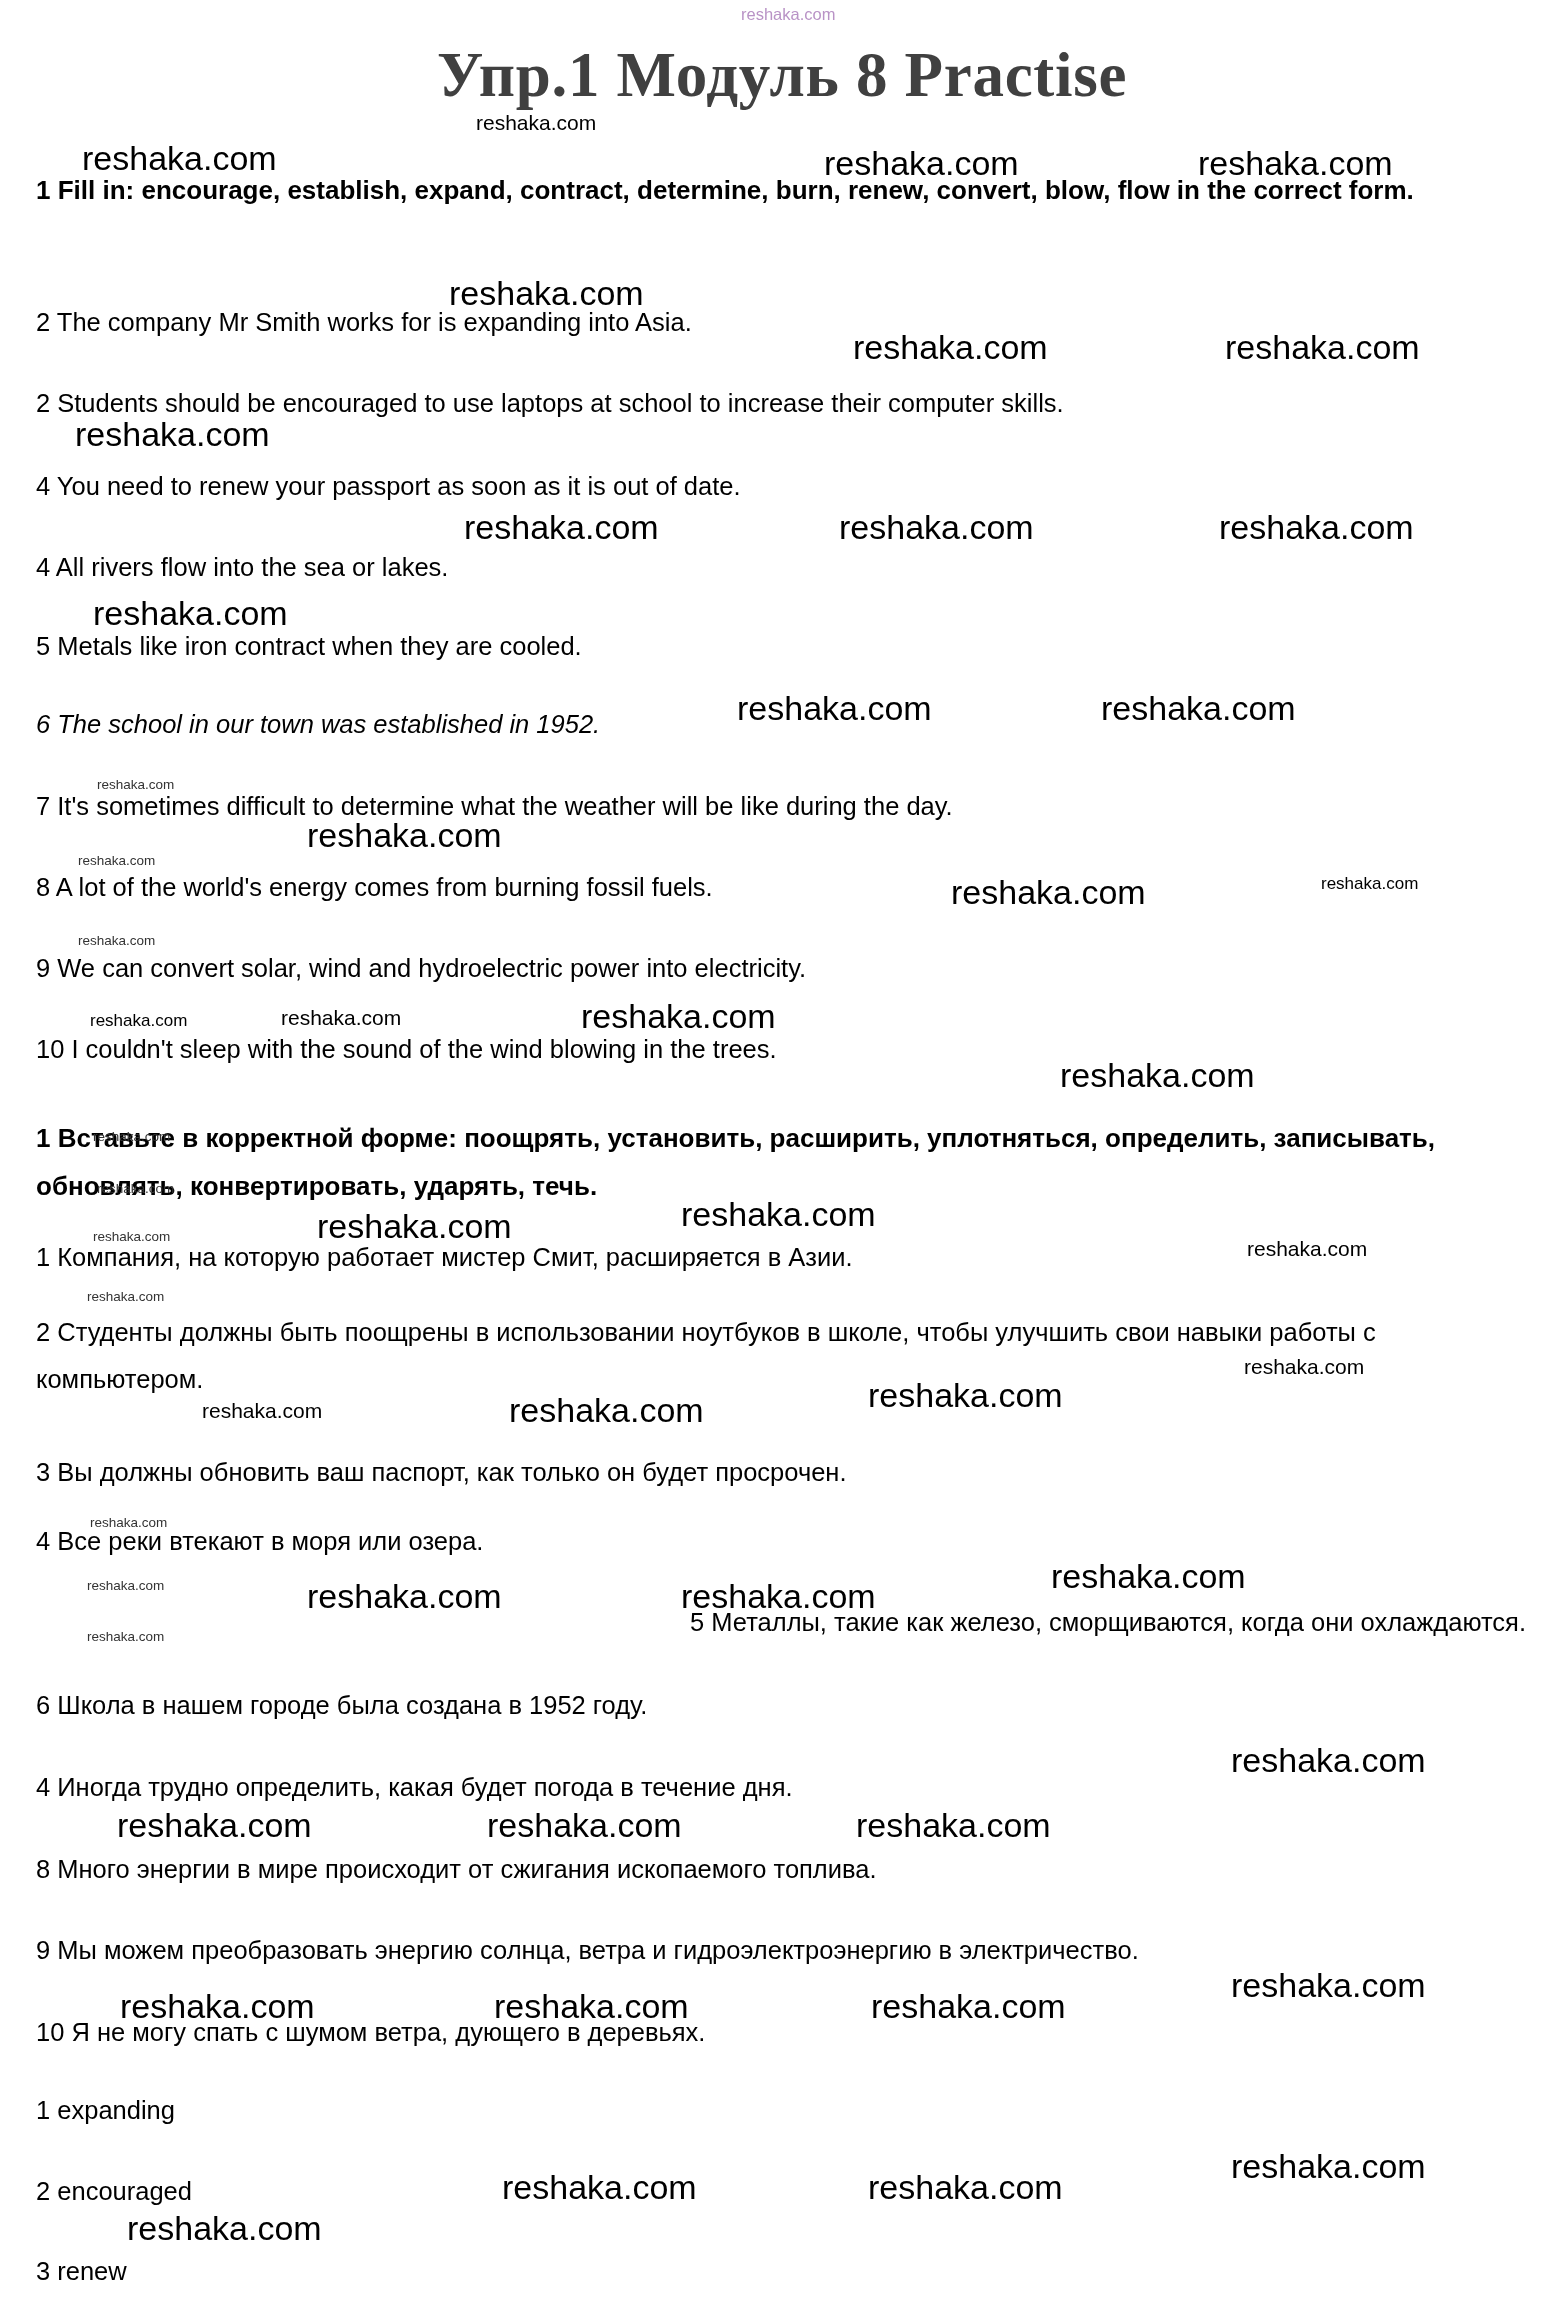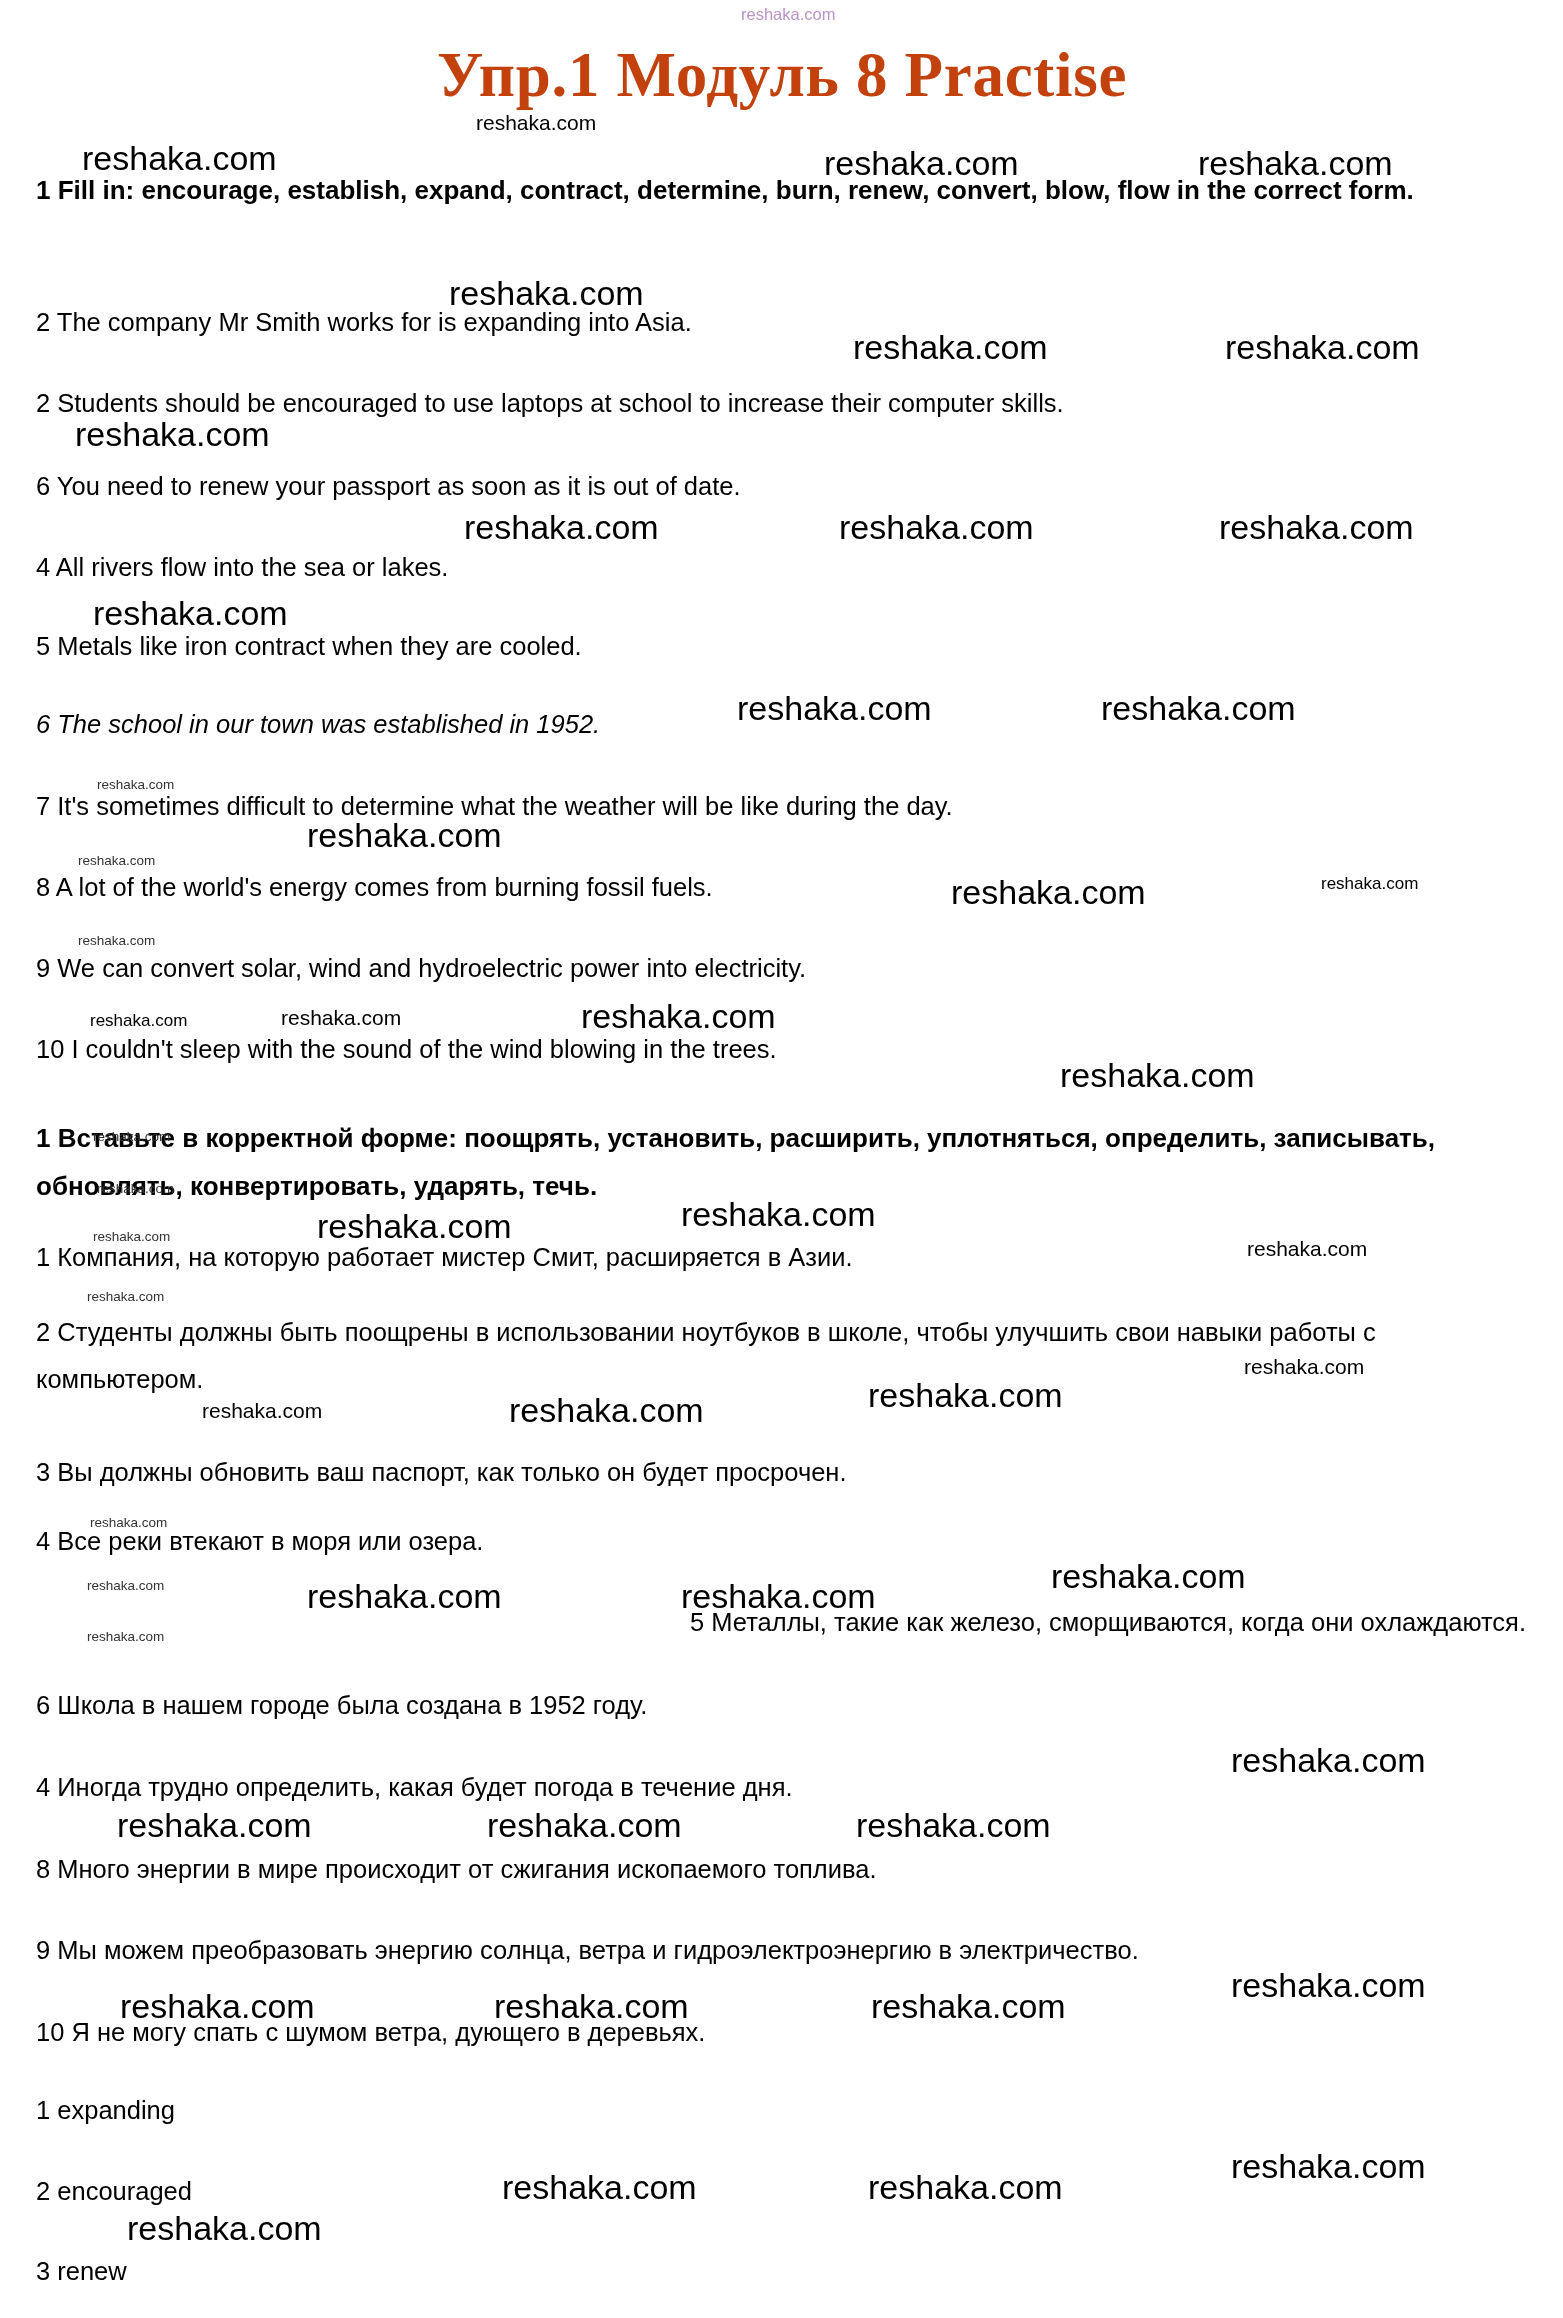--- a/index.html
+++ b/index.html
@@ -16,21 +16,21 @@
   .title {
     position: absolute;
     top: 39px;
     left: 0;
     width: 100%;
     text-align: center;
     font-family: "Liberation Serif", serif;
     font-weight: 700;
     font-size: 63px;
     letter-spacing: 0.7px;
-    color: #c2410c;
+    color: #404040;
   }
   .para {
     position: absolute;
     left: 36px;
     width: 1490px;
     font-size: 25.5px;
     line-height: 1.85;
     color: #000000;
   }
   .bold { font-weight: 700; font-size: 26px; }
@@ -52,21 +52,21 @@
 <body>
 
 <div class="page">
 
   <div class="title">Упр.1 Модуль 8 Practise</div>
 
   <p class="para bold" style="top:166px;">1 Fill in: encourage, establish, expand, contract, determine, burn, renew, convert, blow, flow in the correct form.</p>
 
   <p class="para" style="top:299px;">2 The company Mr Smith works for is expanding into Asia.</p>
   <p class="para" style="top:380px;">2 Students should be encouraged to use laptops at school to increase their computer skills.</p>
-  <p class="para" style="top:463px;">6 You need to renew your passport as soon as it is out of date.</p>
+  <p class="para" style="top:463px;">4 You need to renew your passport as soon as it is out of date.</p>
   <p class="para" style="top:544px;">4 All rivers flow into the sea or lakes.</p>
   <p class="para" style="top:623px;">5 Metals like iron contract when they are cooled.</p>
   <p class="para" style="top:701px;font-style:italic;">6 The school in our town was established in 1952.</p>
   <p class="para" style="top:783px;">7 It's sometimes difficult to determine what the weather will be like during the day.</p>
   <p class="para" style="top:864px;">8 A lot of the world's energy comes from burning fossil fuels.</p>
   <p class="para" style="top:945px;">9 We can convert solar, wind and hydroelectric power into electricity.</p>
   <p class="para" style="top:1026px;">10 I couldn't sleep with the sound of the wind blowing in the trees.</p>
 
   <p class="para bold" style="top:1114px;">1 Вставьте в корректной форме: поощрять, установить, расширить, уплотняться, определить, записывать, обновлять, конвертировать, ударять, течь.</p>
 

